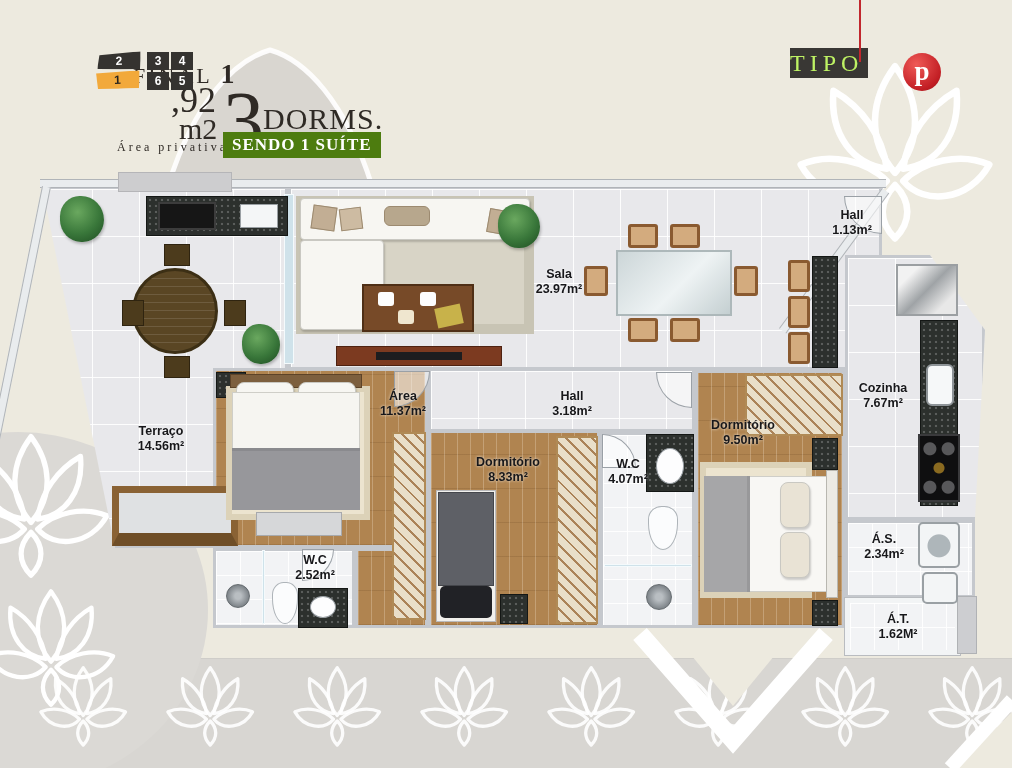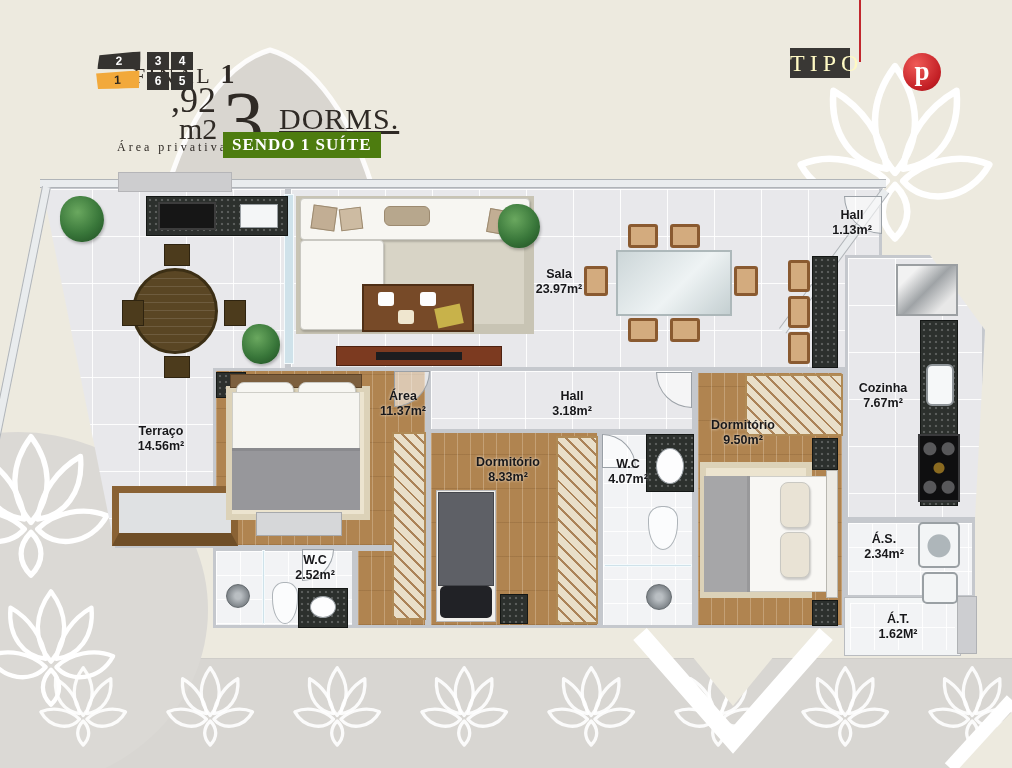--- a/index.html
+++ b/index.html
@@ -12,32 +12,32 @@
   svg.decor{position:absolute;left:0;top:0;z-index:1;}
   
   .header{left:95px;top:52px;width:380px;height:115px;z-index:6;color:#2f2a25;}
   .final-line{left:38px;top:6px;font:22px "Liberation Serif",serif;letter-spacing:3px;}
   .final-line b{font-size:28px;letter-spacing:0;}
   .a-int{left:7px;top:14px;font:76px/1 "Liberation Serif",serif;}
   .a-frac{left:76px;top:30px;font:36px/1 "Liberation Serif",serif;}
   .a-unit{left:84px;top:62px;font:30px/1 "Liberation Serif",serif;}
   .area-caption{left:22px;top:88px;font:12px "Liberation Serif",serif;letter-spacing:3px;}
   .d-num{left:128px;top:30px;font:82px/0.95 "Liberation Serif",serif;}
-  .d-label{left:184px;top:50px;font:30px "Liberation Serif",serif;letter-spacing:1px;text-decoration:underline;}
+  .d-label{left:168px;top:50px;font:30px "Liberation Serif",serif;letter-spacing:1px;}
   .suite-banner{left:128px;top:80px;background:#4d7c0f;color:#fff;padding:3px 9px;
                 font:bold 17px "Liberation Serif",serif;letter-spacing:1px;}
   .units{left:266px;top:64px;width:115px;height:42px;}
   .unit{position:absolute;background:#353330;color:#fff;font:bold 12px/18px "Liberation Sans",sans-serif;
         text-align:center;cursor:pointer;}
   .u2{left:2px;top:0;width:44px;height:18px;transform:rotate(-2deg);clip-path:polygon(6% 14%,100% 0,97% 100%,0 90%);}
   .u1{left:0;top:19px;width:45px;height:18px;transform:rotate(-2deg);clip-path:polygon(3% 10%,100% 0,97% 100%,6% 96%);}
   .unit.active{background:#f2a93b;color:#27241f;}
   .ugrid{position:absolute;left:52px;top:0;display:grid;grid-template-rows:18px 18px;grid-template-columns:22px 22px;gap:2px;}
   .gcell{background:#353330;color:#fff;font:bold 12px/18px "Liberation Sans",sans-serif;text-align:center;cursor:pointer;}
-  .tipo{left:790px;top:48px;width:60px;height:30px;background:#393734;color:#fef9c3;z-index:6;
+  .tipo{left:790px;top:48px;width:78px;height:30px;background:#393734;color:#bef264;z-index:6;
         font:24px/30px "Liberation Serif",serif;letter-spacing:5px;text-align:left;}
   .plogo{left:903px;top:53px;width:38px;height:38px;border-radius:50%;z-index:6;
          background:radial-gradient(circle at 35% 30%,#ef5a57,#c21e24 70%,#8f1318);
          color:#fff;font:bold 27px/36px "Liberation Serif",serif;text-align:center;}
   
   .room{position:absolute;box-sizing:border-box;border:3px solid #c5c8cd;z-index:2;}
   .tile{background-color:#e8e8eb;
         background-image:linear-gradient(rgba(255,255,255,.9) 1px,transparent 1px),
                          linear-gradient(90deg,rgba(255,255,255,.9) 1px,transparent 1px);
         background-size:47px 47px;}

